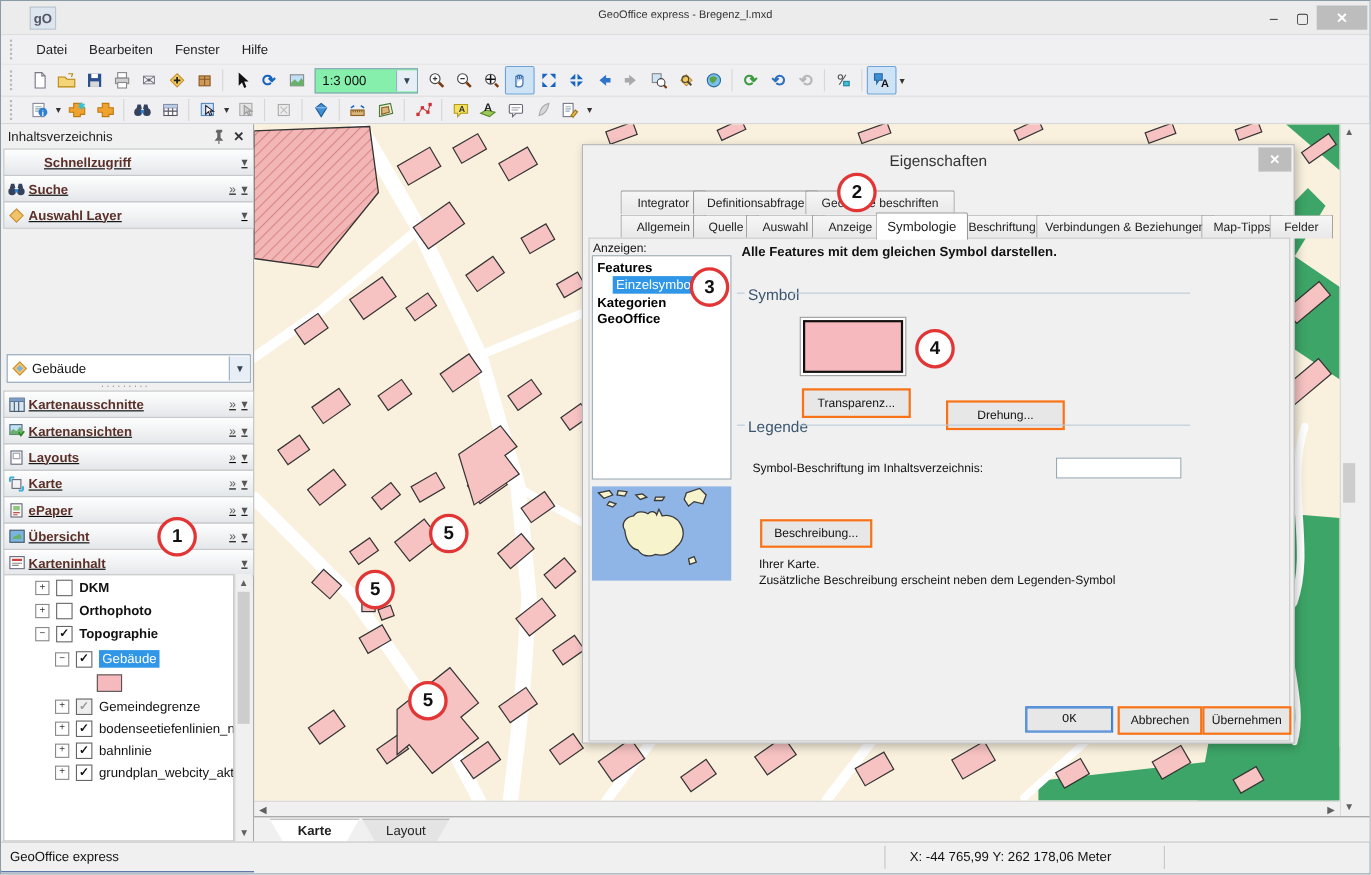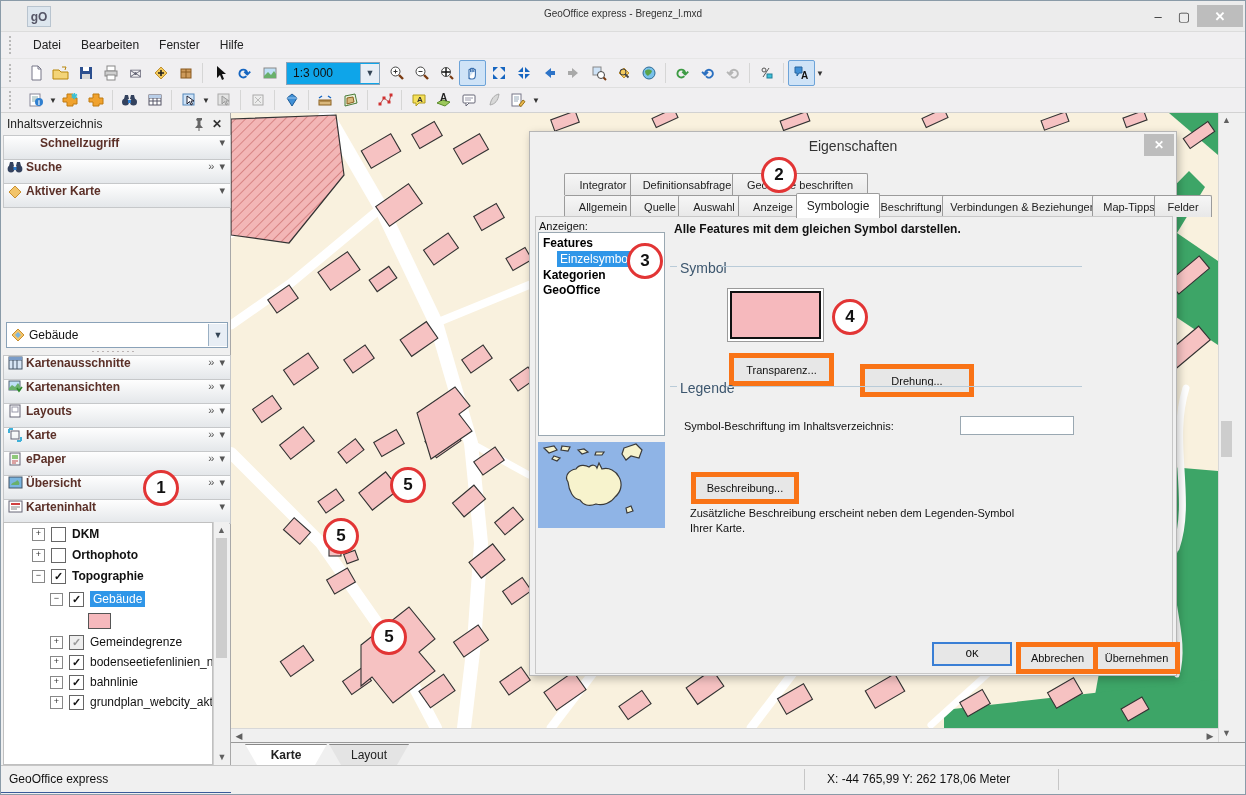--- a/index.html
+++ b/index.html
@@ -16,27 +16,27 @@
   .grip{width:6px;height:18px;border-left:2px dotted #b9b9b9;margin:0 6px 0 8px;}
   .menu-item{padding:4px 10px;font-size:12px;color:#222;}
   .toolbar{background:#f0eff1;display:flex;align-items:center;}
   .tb1{left:0;top:57px;width:1244px;height:29px;border-top:1px solid #e6e6e6;}
   .tb2{left:0;top:86px;width:1244px;height:26px;border-top:1px solid #dfdfdf;border-bottom:1px solid #d2d2d2;}
   .tbtn{width:25px;height:24px;display:flex;align-items:center;justify-content:center;flex:none;}
   .tbtn.active{background:#cfe3f7;border:1px solid #6da3d8;border-radius:2px;}
   .tsep{width:1px;height:20px;background:#d6d6d6;margin:0 4px;flex:none;}
   .caret{font-size:8px;color:#333;width:10px;text-align:center;flex:none;}
   .glyph{font-size:15px;line-height:1;}
-  .combo{width:92px;height:21px;background:#0ea5e9;border:1px solid #8aa2b8;display:flex;align-items:center;margin:0 4px;}
+  .combo{width:92px;height:21px;background:#86efac;border:1px solid #8aa2b8;display:flex;align-items:center;margin:0 4px;}
   .combo-text{flex:1;font-size:12px;padding-left:6px;color:#111;}
   .dd-btn{width:18px;height:19px;border-left:1px solid #9ab0c4;background:#e8eef5;display:flex;align-items:center;justify-content:center;font-size:9px;color:#345;}
   
   .sidebar{left:0;top:112px;width:230px;height:652px;background:#f0f0f0;border-right:1px solid #a8a8a8;}
   .sb-head{left:0;top:0;width:229px;height:22px;display:flex;align-items:center;font-size:12px;color:#222;padding-left:6px;background:#f0f0f0;}
-  .panel{position:absolute;left:2px;width:226px;height:23px;background:linear-gradient(#fefefe,#e4e7ea);border:1px solid #c6c8ca;display:flex;align-items:flex-start;}
+  .panel{position:absolute;left:2px;width:226px;height:23px;background:linear-gradient(#fefefe,#e4e7ea);border:1px solid #c6c8ca;display:flex;align-items:center;text-decoration:underline;}
   .panel-label{font-weight:bold;font-size:12px;color:#5b3028;flex:1;}
   .panel-ico{width:22px;display:flex;justify-content:center;flex:none;}
   .chev{color:#555;font-size:11px;margin-right:5px;}
   .sb-combo{position:absolute;left:5px;top:209px;width:220px;height:24px;background:#fff;border:1px solid #8aa2b8;display:flex;align-items:center;}
   .dots{position:absolute;left:0;width:226px;text-align:center;color:#7a6a6a;font-size:9px;letter-spacing:2px;line-height:5px;}
   .tree{left:2px;top:409px;width:210px;height:243px;background:#fff;border:1px solid #c0c0c0;overflow:hidden;}
   .trow{position:absolute;height:20px;display:flex;align-items:center;font-size:12px;color:#111;}
   .expander{width:11px;height:11px;border:1px solid #888;background:#fff;font-size:9px;line-height:9px;text-align:center;color:#333;flex:none;margin-right:6px;}
   .cbx{width:13px;height:13px;border:1px solid #666;background:#fff;font-size:11px;line-height:12px;text-align:center;font-weight:bold;flex:none;margin-right:6px;}
   .sel{background:#2f96e8;color:#fff;padding:1px 3px;}
@@ -55,21 +55,21 @@
   .dialog{left:528px;top:130px;width:648px;height:545px;background:#f0f0f0;border:1px solid #b6b6b6;box-shadow:2px 3px 8px rgba(0,0,0,.25);}
   .dlg-title{left:0;top:0;width:646px;height:28px;display:flex;align-items:center;justify-content:center;font-size:14px;color:#333;}
   .dlg-close{right:2px;top:2px;width:30px;height:22px;background:#bdbdbd;color:#fff;font-weight:bold;font-size:12px;display:flex;align-items:center;justify-content:center;}
   .tab{position:absolute;height:21px;background:linear-gradient(#f6f6f6,#e8e8e8);border:1px solid #9b9b9b;border-bottom:none;border-radius:2px 2px 0 0;display:flex;align-items:center;justify-content:center;font-size:11px;color:#222;padding:0 6px;margin-left:27px;}
   .tab.act{background:#fff;height:24px;font-size:12px;z-index:3;}
   .page{left:5px;top:84px;width:638px;height:458px;border:1px solid #c8c8c8;background:#f0f0f0;}
   .lbl{font-size:11px;color:#111;}
   .grp-lbl{font-size:14px;color:#3c566e;}
   .grp-line{position:absolute;height:1px;background:#b9cbd8;}
   .listbox{left:8px;top:100px;width:127px;height:204px;background:#fff;border:1px solid #9aa8b2;font-size:12px;}
-  .btn{position:absolute;background:#e7e7e7;border:5px solid #f97316;font-size:11px;color:#111;display:flex;align-items:center;justify-content:center;}
+  .btn{position:absolute;background:#e7e7e7;border:2px solid #f97316;font-size:11px;color:#111;display:flex;align-items:center;justify-content:center;}
   .btn.focus{border:1px solid #3a7fd5;box-shadow:0 0 0 1px #3a7fd5 inset;}
   .txtin{position:absolute;background:#fff;border:1px solid #9aa8b2;font-size:11px;padding:0 3px;}
   
   .tabstrip{left:230px;top:741px;width:1016px;height:23px;background:#f0f0f0;border-top:1px solid #999;}
   .mtab{position:absolute;top:1px;height:20px;display:flex;align-items:center;justify-content:center;font-size:12px;color:#222;clip-path:polygon(0 0,100% 0,calc(100% - 12px) 100%,12px 100%);background:#e4e4e4;border-top:1px solid #888;}
   .mtab.act{background:#fff;font-weight:bold;}
   .statusbar{left:0;top:764px;width:1244px;height:27px;background:#f0f0f0;border-top:1px solid #c6c6c6;font-size:12px;color:#111;}
   .ssep{position:absolute;top:3px;height:21px;width:1px;background:#c6c6c6;}
   
   .ann{position:absolute;width:30px;height:30px;border:3px solid #e23535;border-radius:50%;background:#fff;color:#111;font-weight:bold;font-size:17px;display:flex;align-items:center;justify-content:center;z-index:60;}
@@ -514,21 +514,21 @@
       <div class="panel-label">Suche</div>
       <span class="chev">»</span>
         <span class="chev">▾</span>
     </div>
     <div class="panel" style="top:70px;">
       <div class="panel-ico">
           <svg width="16" height="16">
             <path d="M8 2l6 6-6 6-6-6z" fill="#f2c46a" stroke="#c98f2e"></path>
           </svg>
         </div>
-      <div class="panel-label">Aktiver Karte</div>
+      <div class="panel-label">Auswahl Layer</div>
       <span class="chev">▾</span>
     </div>
     <div class="sb-combo">
       <span style="margin:0 4px;">
           <svg width="14" height="14">
             <path d="M7 1l6 6-6 6-6-6z" fill="#f2c46a" stroke="#c98f2e"></path>
             <path d="M7 4l3 3-3 3-3-3z" fill="#7ab5e0"></path>
           </svg>
         </span>
       <span style="flex:1;font-size:12px;color:#111;">Gebäude</span>
@@ -770,22 +770,22 @@
     <div class="grp-line" style="left:196px;top:254px;width:356px;"></div>
     <div class="grp-line" style="left:140px;top:254px;width:7px;"></div>
 
     <div class="abs lbl" style="left:154px;top:288px;">Symbol-Beschriftung im Inhaltsverzeichnis:</div>
     <input class="txtin" style="left: 430px; top: 284px; width: 106px; height: 17px;" value="">
 
     <div class="btn" style="left:161px;top:340px;width:98px;height:22px;">
         <span>Beschreibung...</span>
       </div>
     <div class="abs lbl" style="left:160px;top:374px;line-height:15px;">
+      <div>Ihrer Karte.</div>
       <div>Zusätzliche Beschreibung erscheint neben dem Legenden-Symbol</div>
-      <div>Ihrer Karte.</div>
     </div>
 
     <div class="btn focus" style="left:402px;top:510px;width:78px;height:22px;font-family:Liberation Mono, monospace;">
         <span>OK</span>
       </div>
     <div class="btn" style="left:486px;top:510px;width:73px;height:22px;">
         <span>Abbrechen</span>
       </div>
     <div class="btn" style="left:563px;top:510px;width:77px;height:22px;">
         <span>Übernehmen</span>

